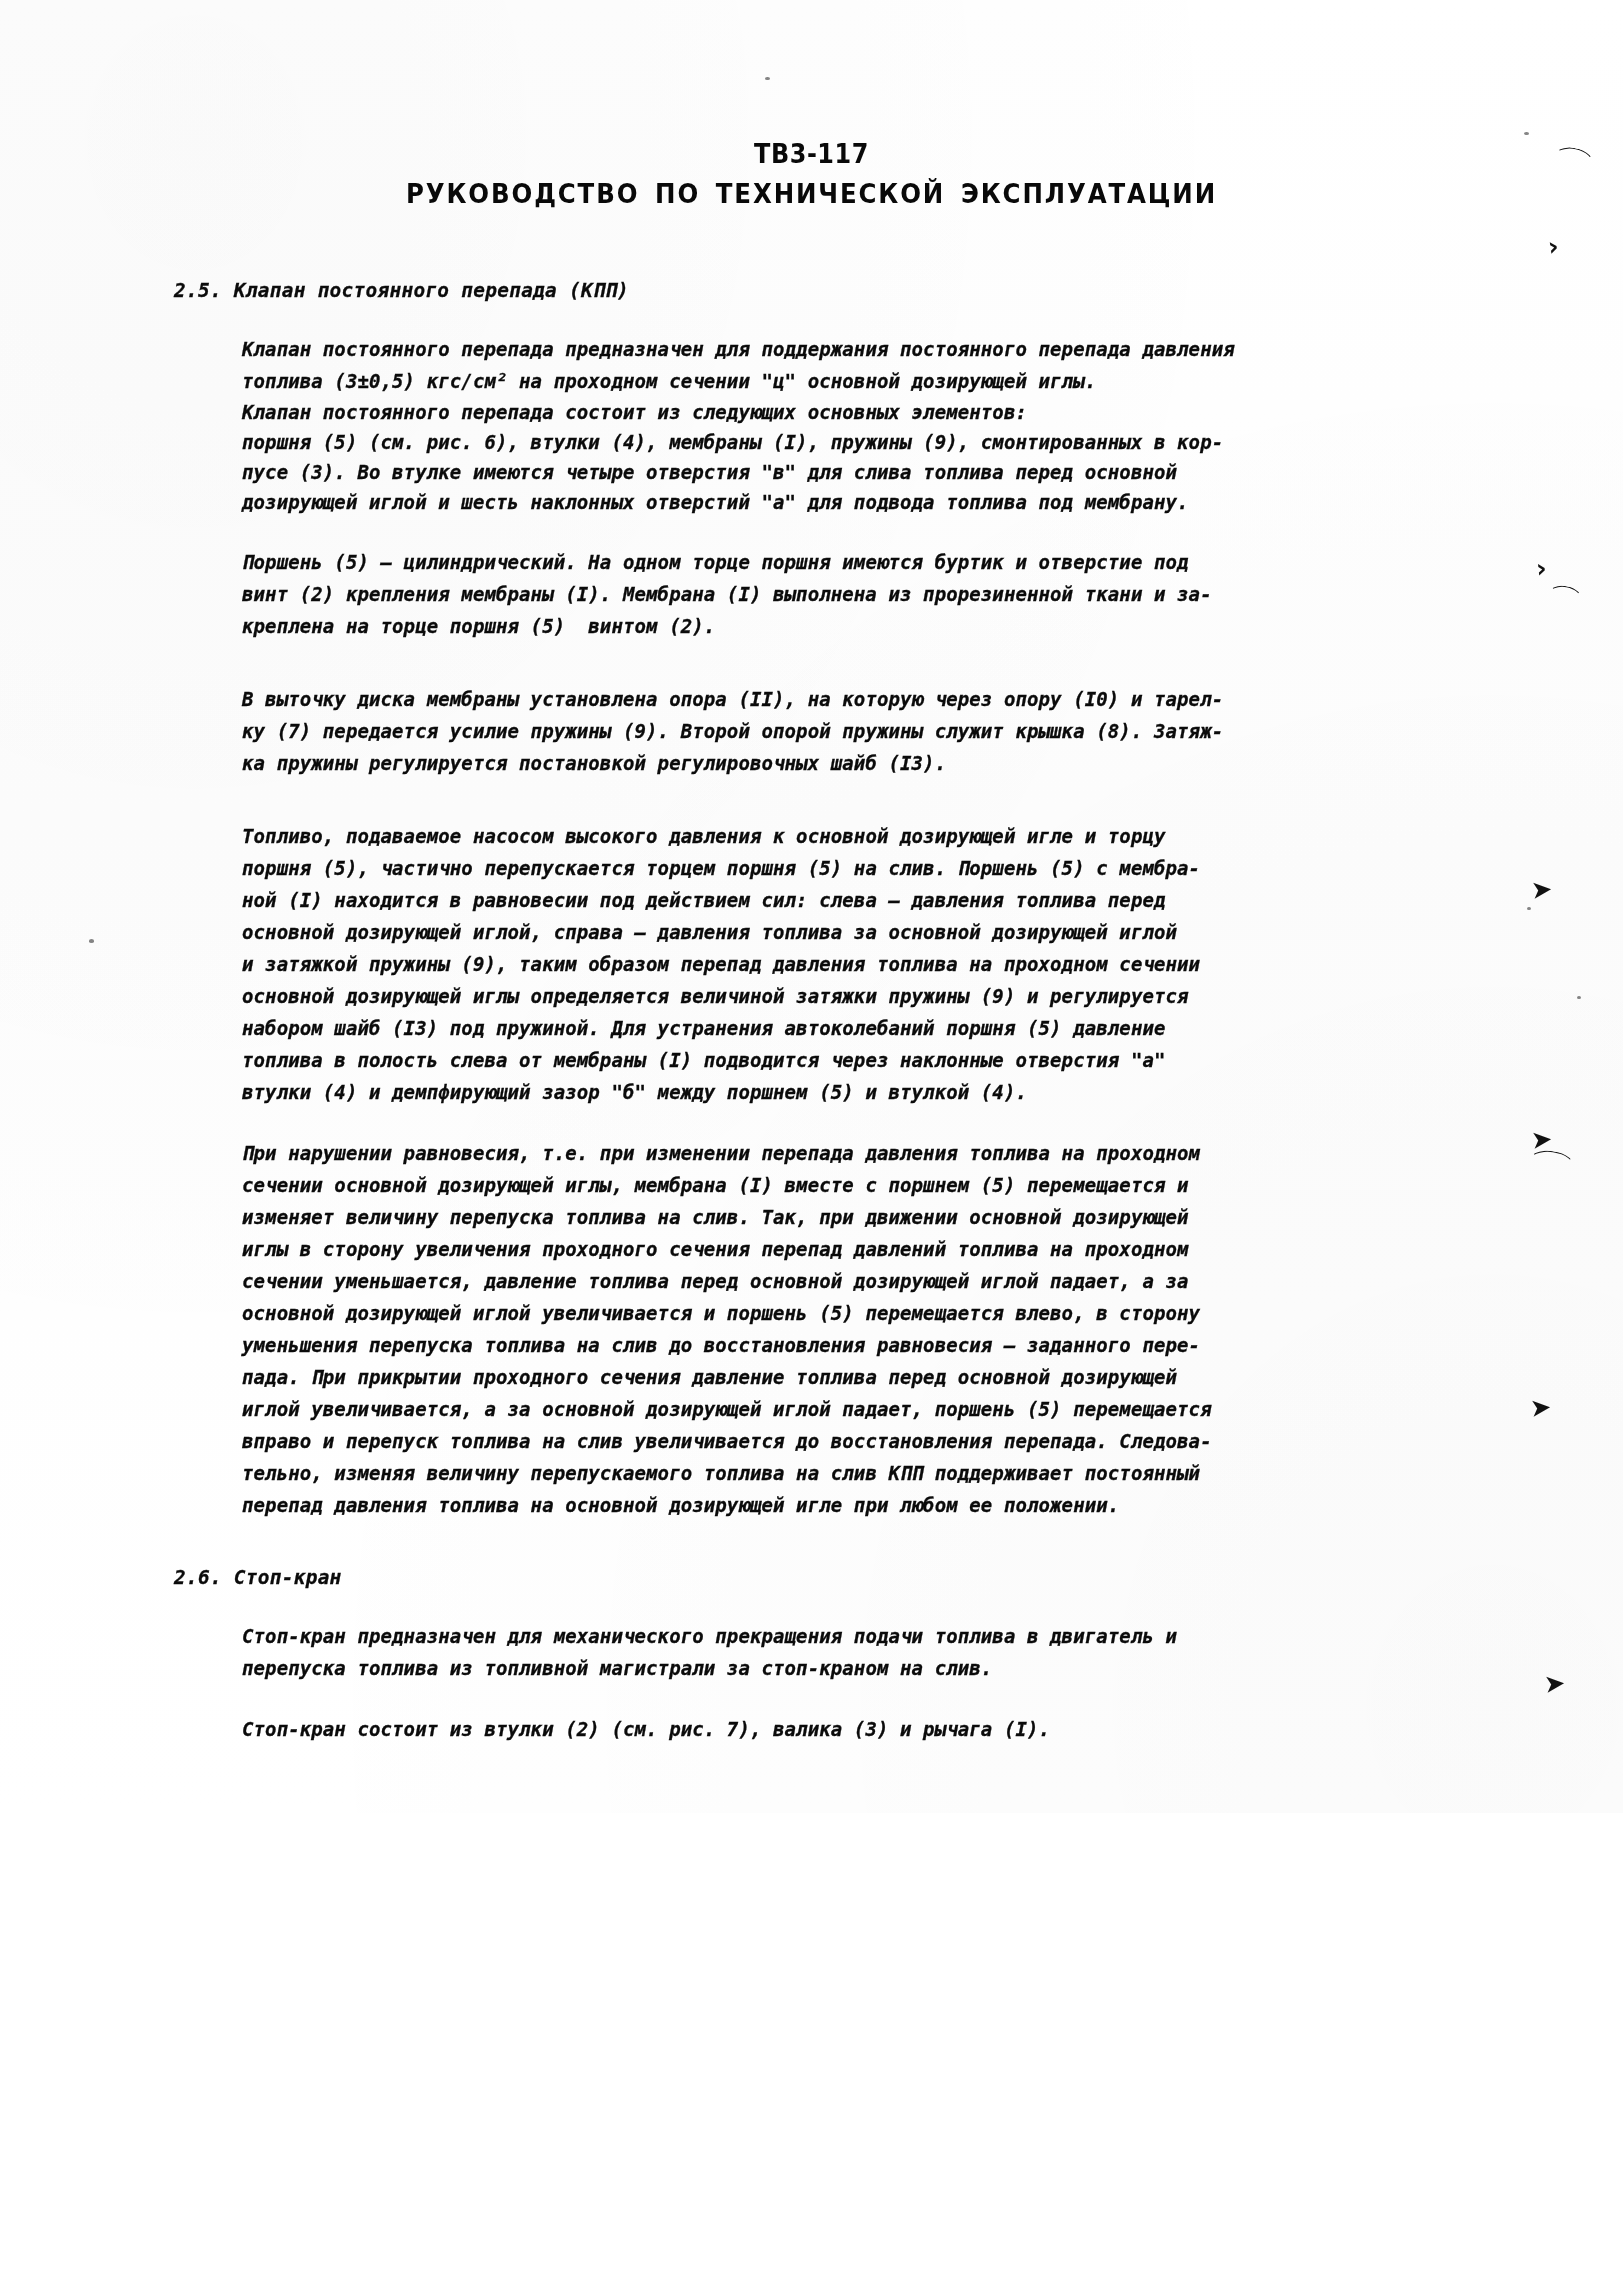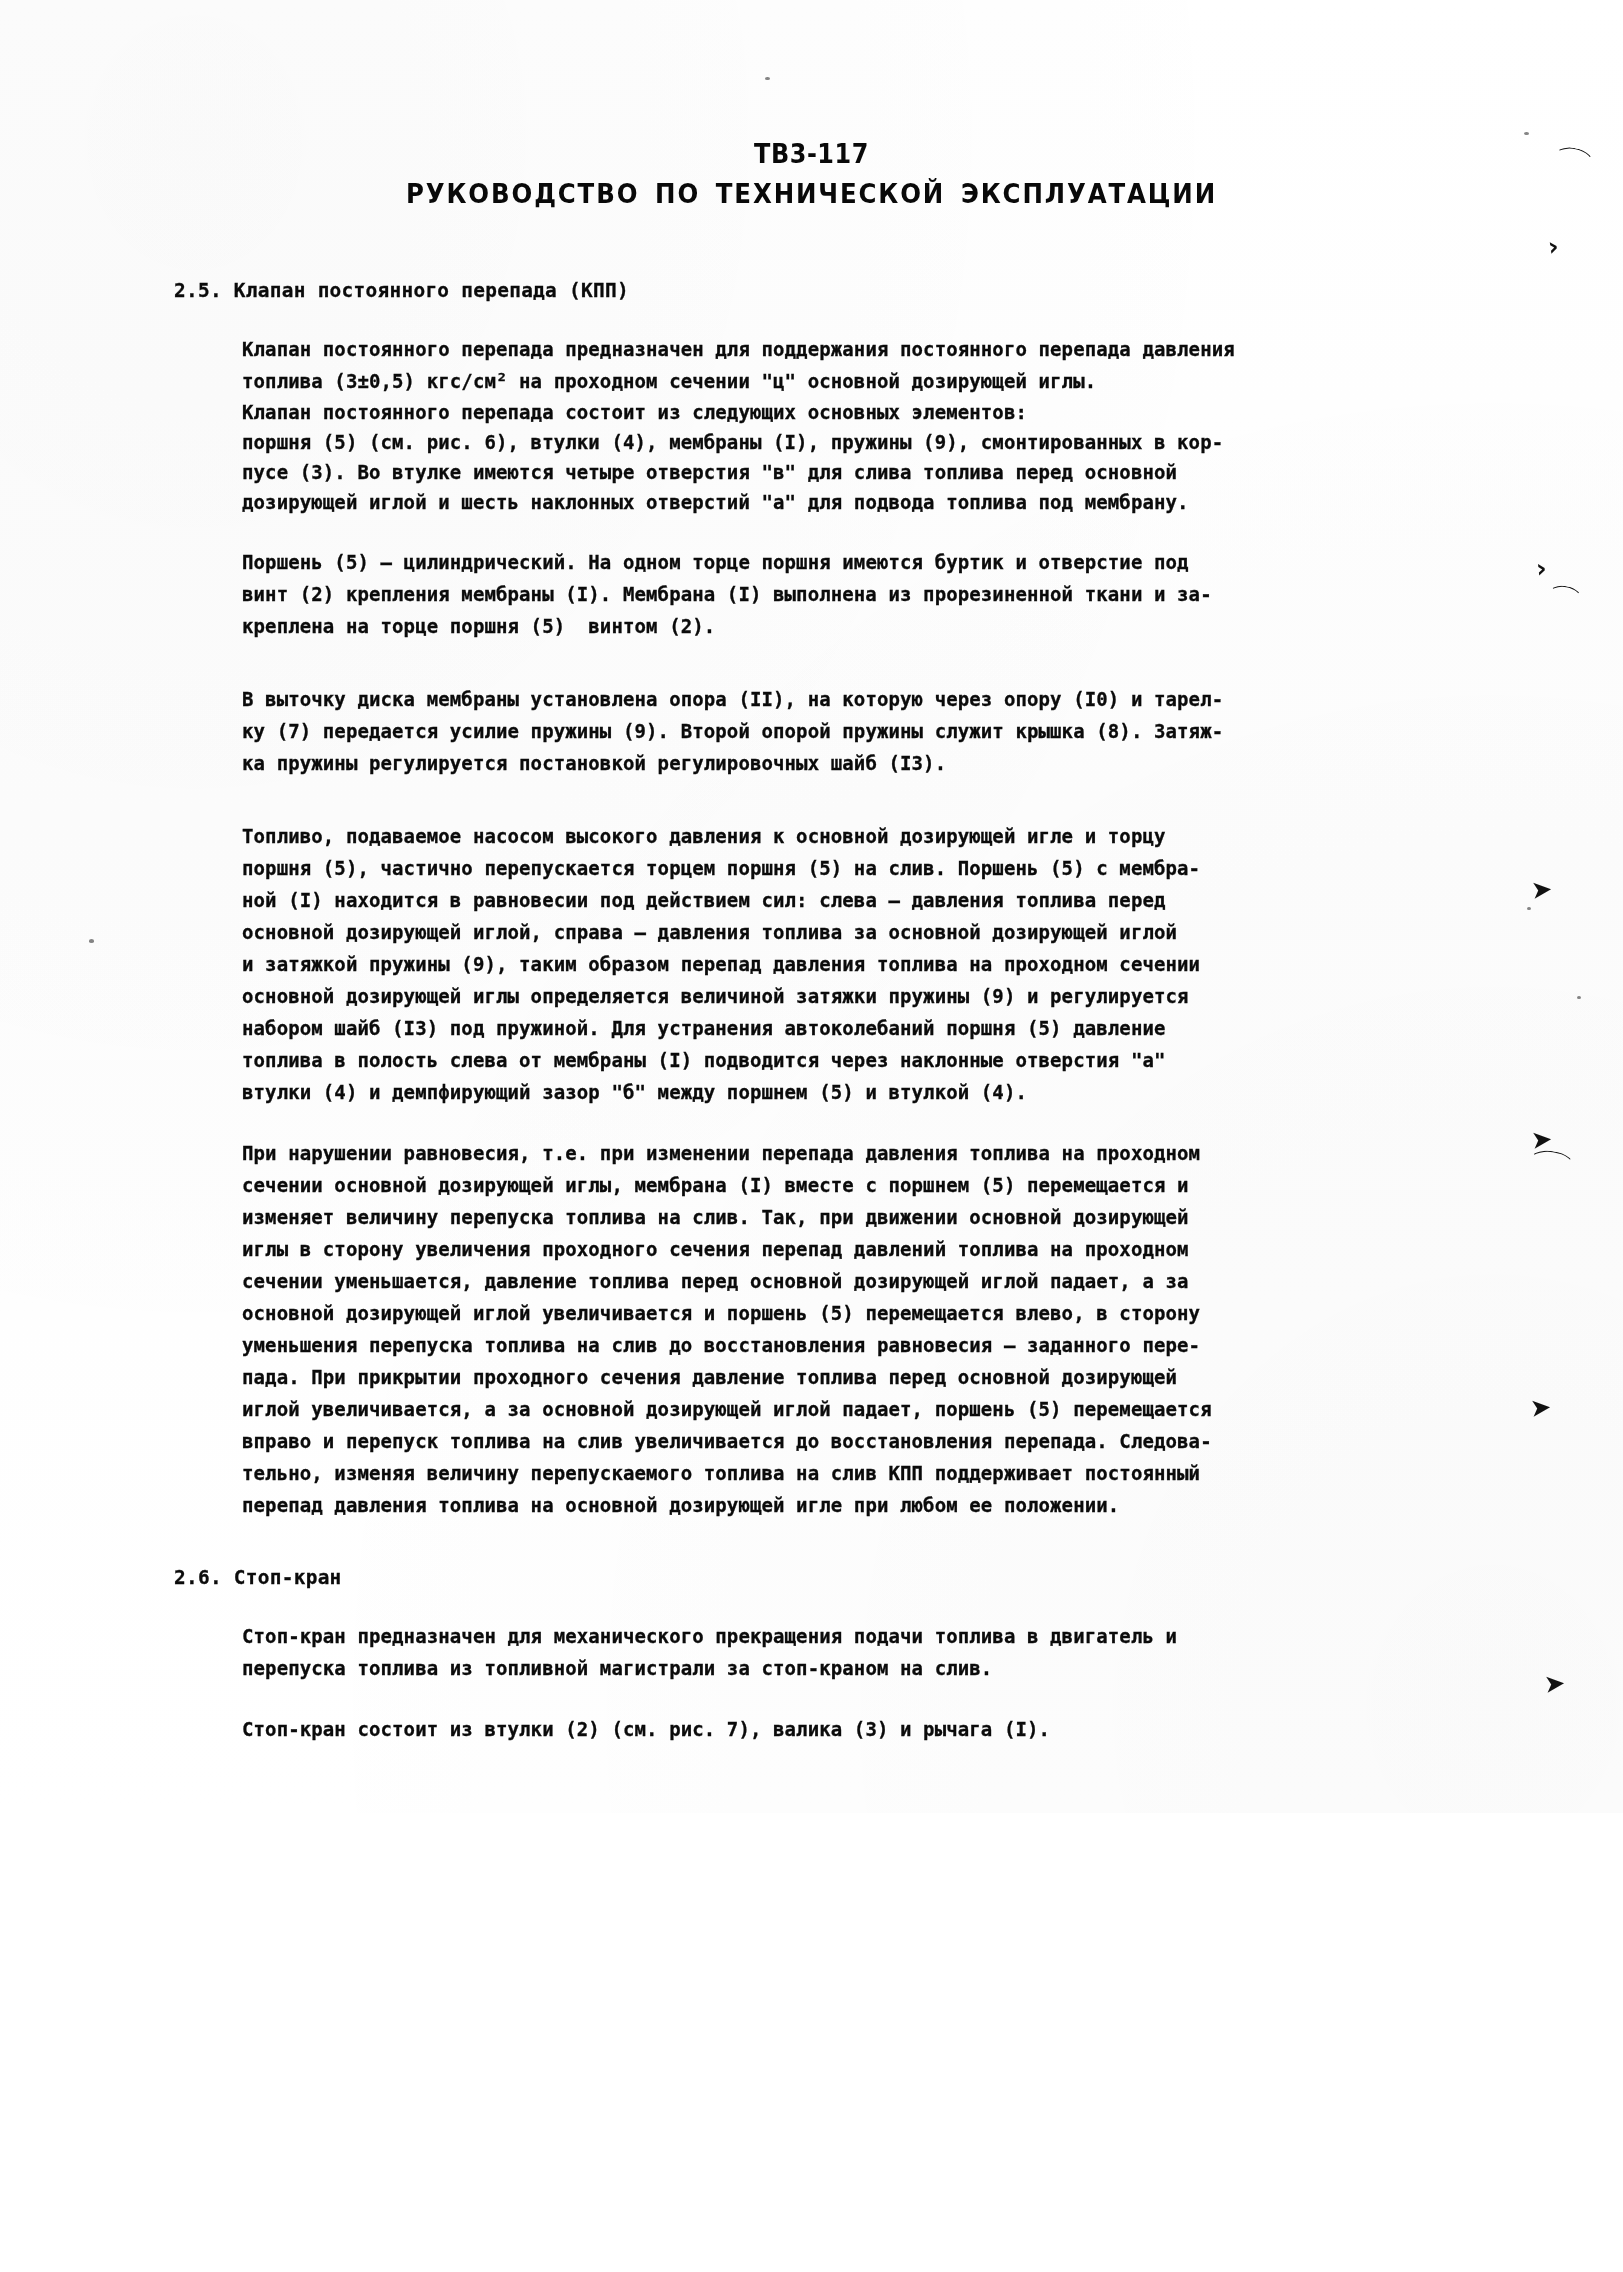--- a/index.html
+++ b/index.html
@@ -54,20 +54,21 @@
     word-spacing: 5.7px;
     transform: scaleX(0.94);
   }
 
   
   .body-area {
     position: absolute;
     left: 174px;
     top: 276px;
     width: 1264px;
+    font-style: italic;
   }
   .sec-head {
     font-size: 20px;
     line-height: 29px;
     letter-spacing: 0.3px;
     font-weight: 700;
     -webkit-text-stroke: 0.3px #0b0b0b;
     transform: scaleX(0.97);
     transform-origin: left center;
     white-space: pre;

